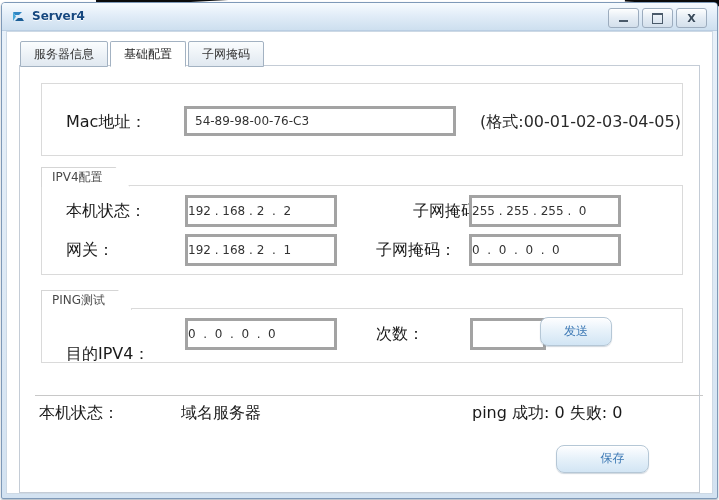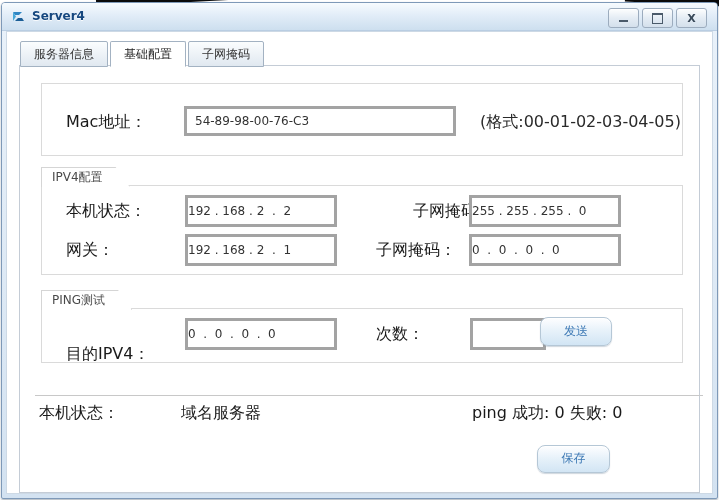--- a/index.html
+++ b/index.html
@@ -105,21 +105,21 @@
   .ping-input-count{left:428px;top:9px;width:70px;height:26px;}
 
   .btn{
     position:absolute;border:1px solid #b5c7d6;border-radius:8px;
     background:linear-gradient(#fefeff,#e8f2fa 45%,#d2e5f4);
     color:#3c78b4;font-size:12px;text-align:center;cursor:default;
     box-shadow:inset 0 1px 0 #fff,0 1px 1px rgba(120,140,160,.35);
     font-family:"DejaVu Sans","Liberation Sans",sans-serif;
   }
   .send-btn{left:498px;top:8px;width:70px;height:27px;line-height:26px;}
-  .save-btn{left:517px;top:379px;width:71px;height:26px;line-height:25px;}
+  .save-btn{left:536px;top:379px;width:71px;height:26px;line-height:25px;padding-left:20px;}
 
   .separator{position:absolute;left:15px;top:329px;width:668px;height:0;border-top:1px solid #c8c8c8;}
   .status-host-lbl{left:19px;top:337px;text-align:right;}
   .status-host-val{left:161px;top:337px;}
   .status-ping{left:452px;top:337px;}
 </style>
 </head>
 <body>
 
 <div class="artifact artifact-left"></div>

